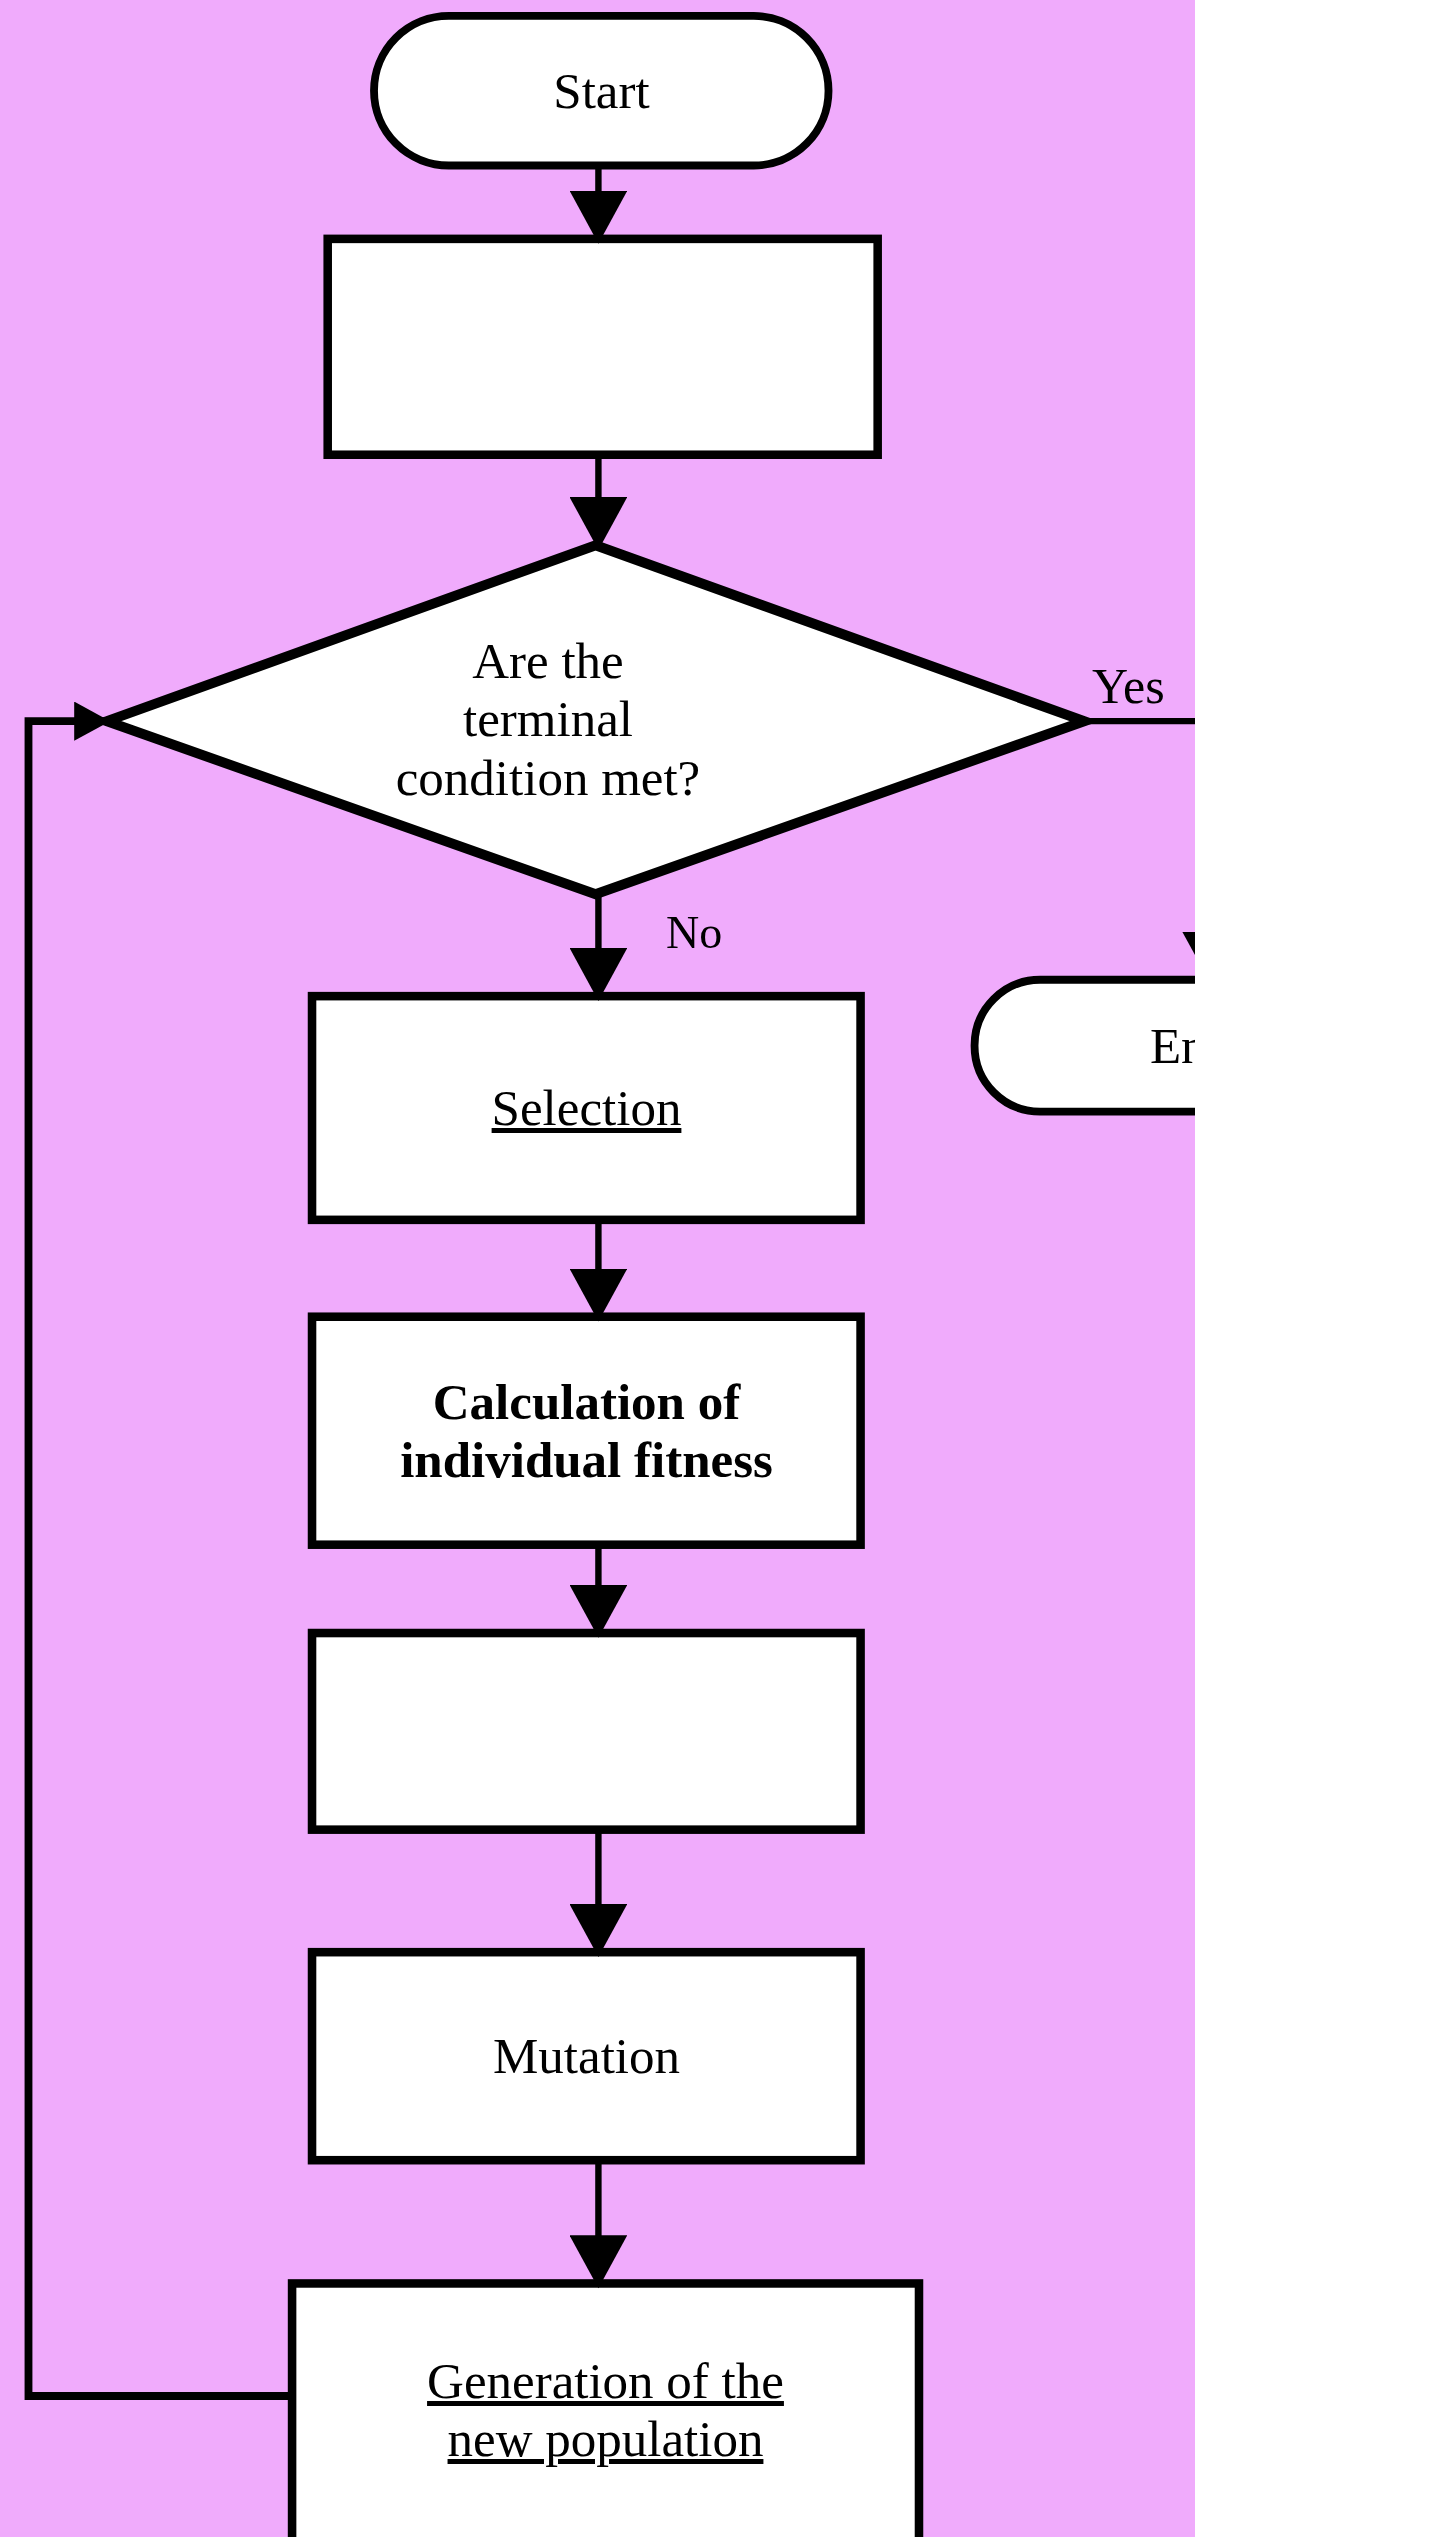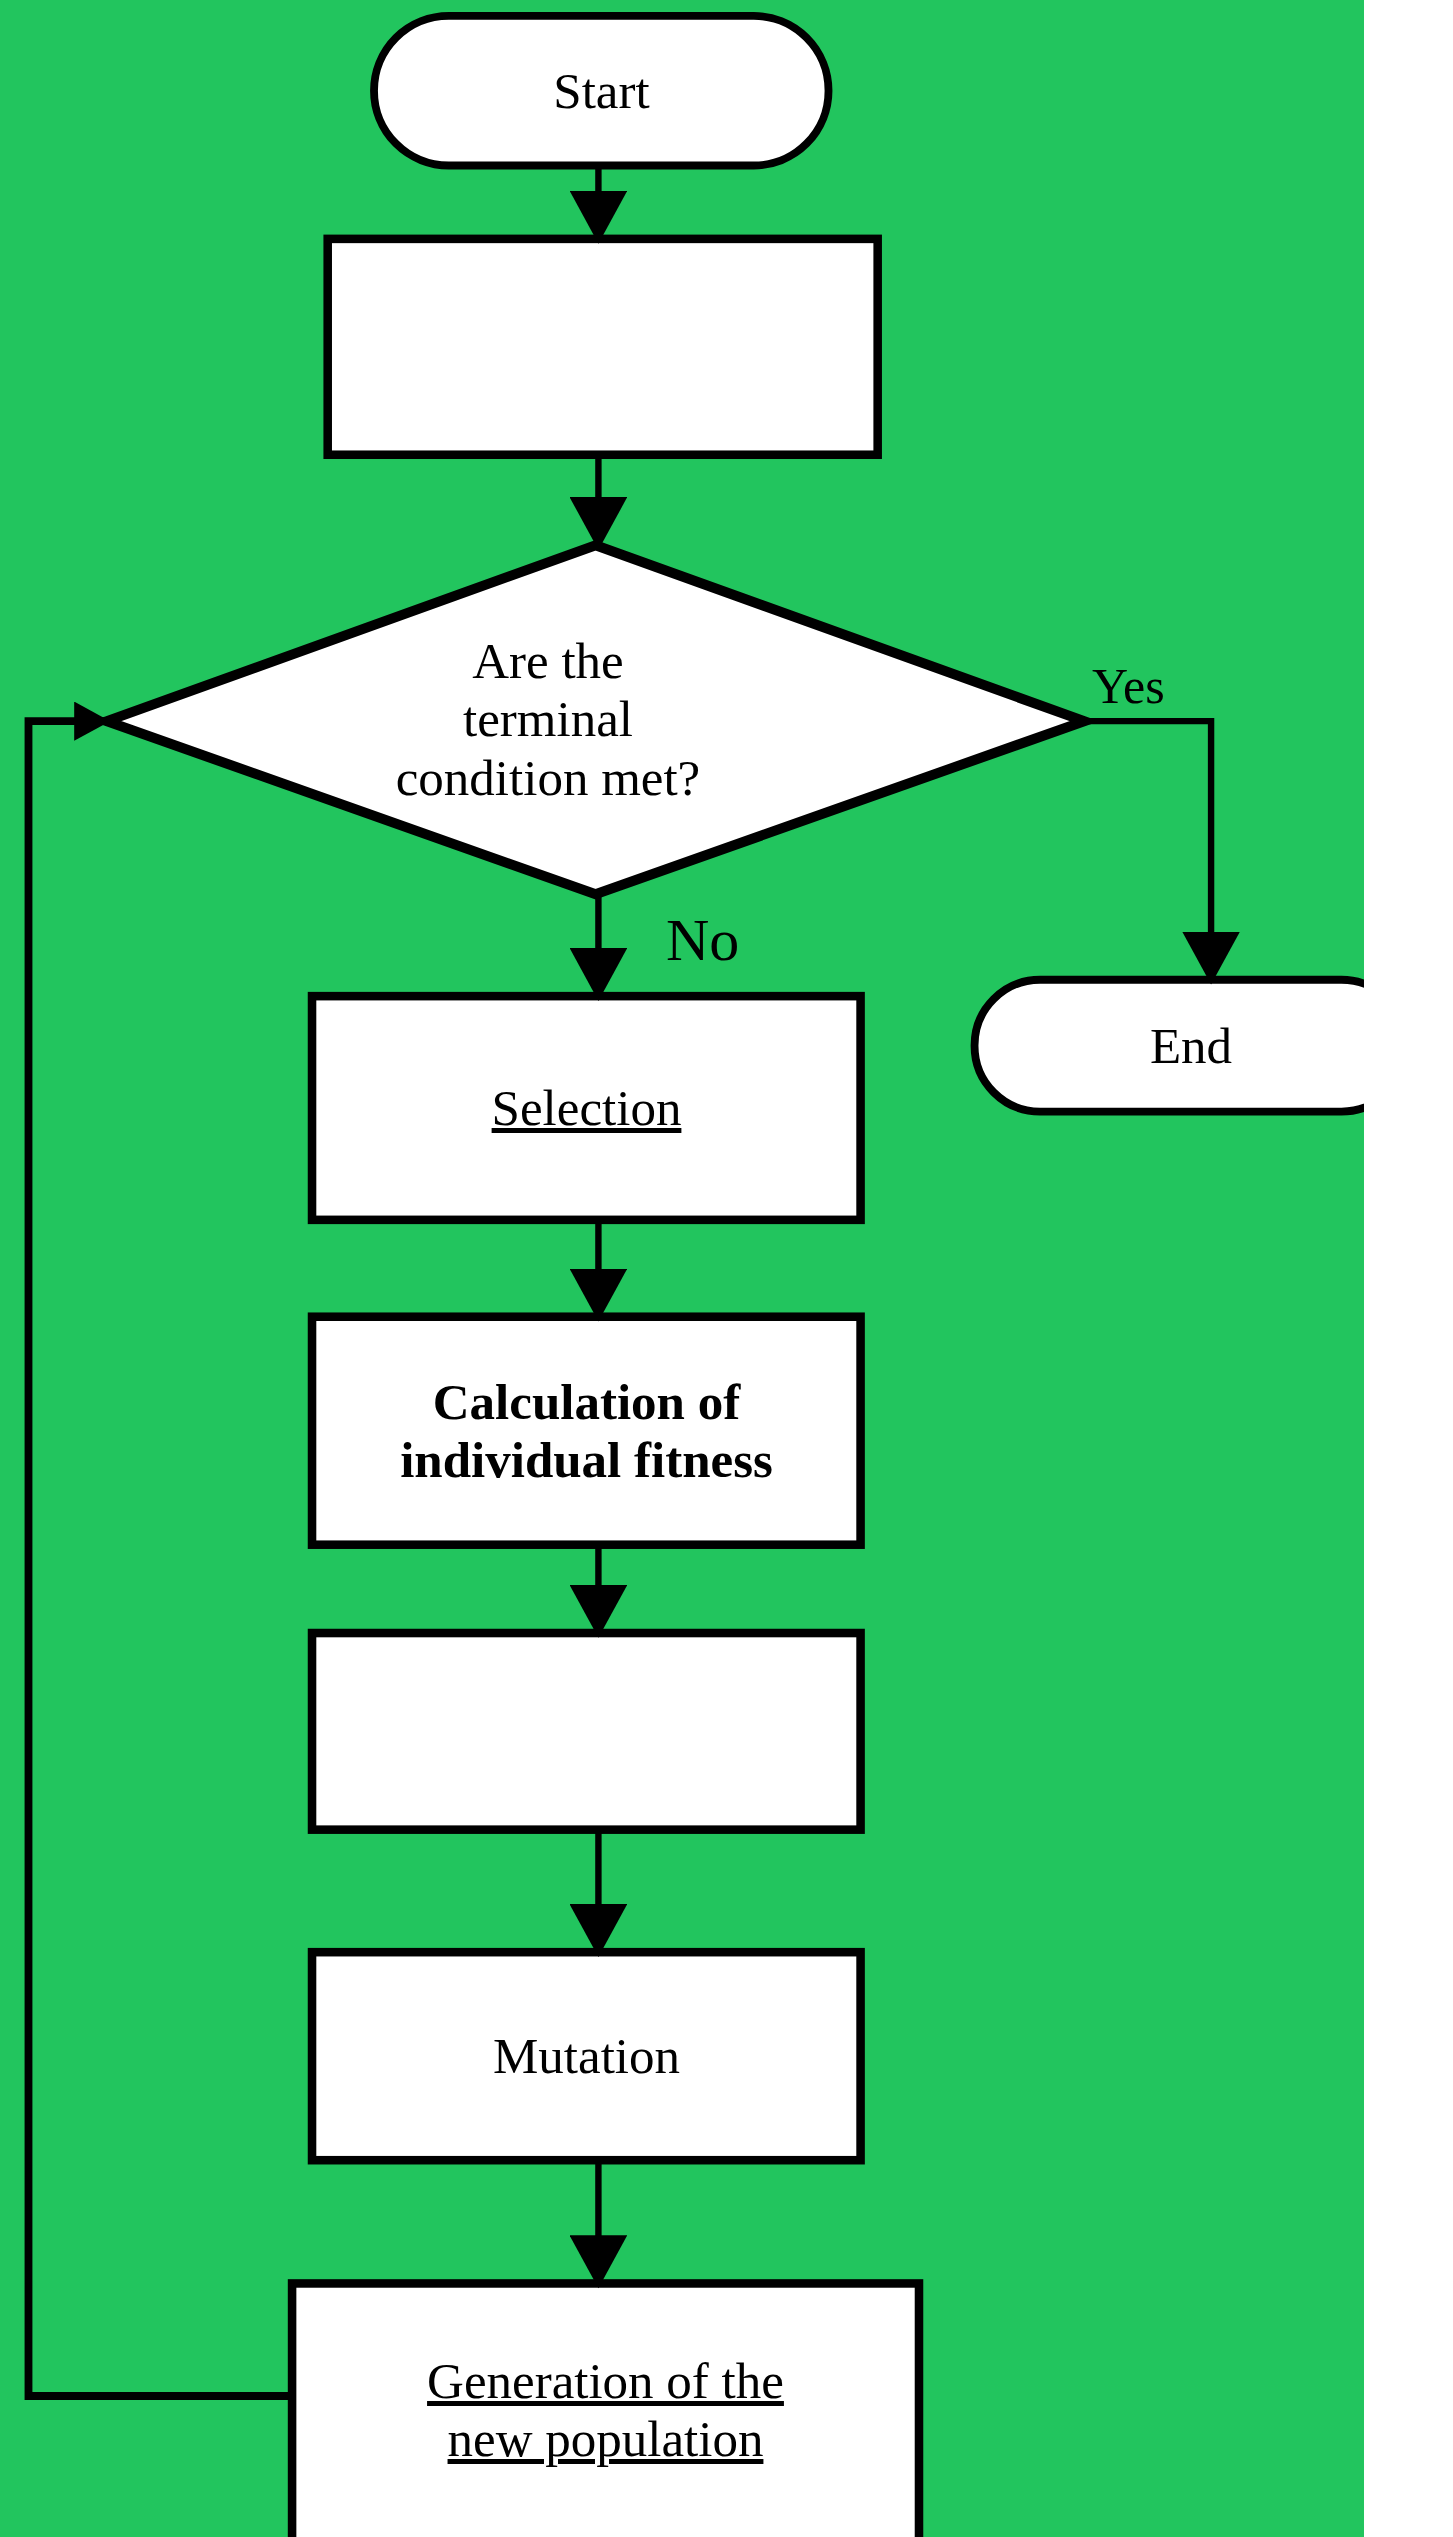--- a/index.html
+++ b/index.html
@@ -3,23 +3,23 @@
 <meta charset="utf-8">
 <title>Genetic Algorithm Flowchart</title>
 <style>
   html, body {
     margin: 0;
     padding: 0;
     background: #ffffff;
   }
   #canvas {
     position: relative;
-    width: 1364px;
+    width: 1195px;
     height: 2538px;
-    background: #22c55e;
+    background: #f0abfc;
     overflow: hidden;
     font-family: "Liberation Serif", "DejaVu Serif", serif;
   }
   #flow-svg {
     position: absolute;
     left: 0;
     top: 0;
     width: 1454px;
     height: 2538px;
   }
@@ -47,21 +47,21 @@
   .t-start   { left: 374px;  top: 15.7px;   width: 455px; height: 150px; font-size: 51px; }
   .t-creation{ left: 328px;  top: 239px;  width: 550px; height: 216px; font-size: 51px; }
   .t-decision{ left: 313px;  top: 570px;  width: 470px; height: 299px; font-size: 51px; }
   .t-end     { left: 975px; top: 980px; width: 432px; height: 132px; font-size: 51px; }
   .t-select  { left: 312px;  top: 996px; width: 549px; height: 224px; font-size: 51px; text-decoration: underline; }
   .t-calc    { left: 312px;  top: 1317px; width: 549px; height: 228px; font-size: 51px; font-weight: bold; }
   .t-cross   { left: 312px;  top: 1633px; width: 549px; height: 197px; font-size: 51px; }
   .t-mutate  { left: 312px;  top: 1952px; width: 549px; height: 208px; font-size: 51px; }
   .t-generate{ left: 292px;  top: 2283px; width: 627px; height: 254px; font-size: 51px; text-decoration: underline; }
   .lbl-yes   { left: 1092px; top: 657px;  font-size: 50px; }
-  .lbl-no    { left: 666px;  top: 906px; font-size: 60px; text-align: right; }
+  .lbl-no    { left: 666px;  top: 906px; font-size: 46px; text-align: right; }
 </style>
 </head>
 <body>
 
 <div id="canvas">
 
   <svg id="flow-svg" viewBox="0 0 2041 3562" xmlns="http://www.w3.org/2000/svg">
     <defs>
       <marker id="arrow-thin" viewBox="0 0 12 12" refX="10" refY="6" markerWidth="9" markerHeight="9" orient="auto-start-reverse" markerUnits="strokeWidth">
         <path d="M 0 0 L 11 6 L 0 12 z" fill="#000000"></path>

